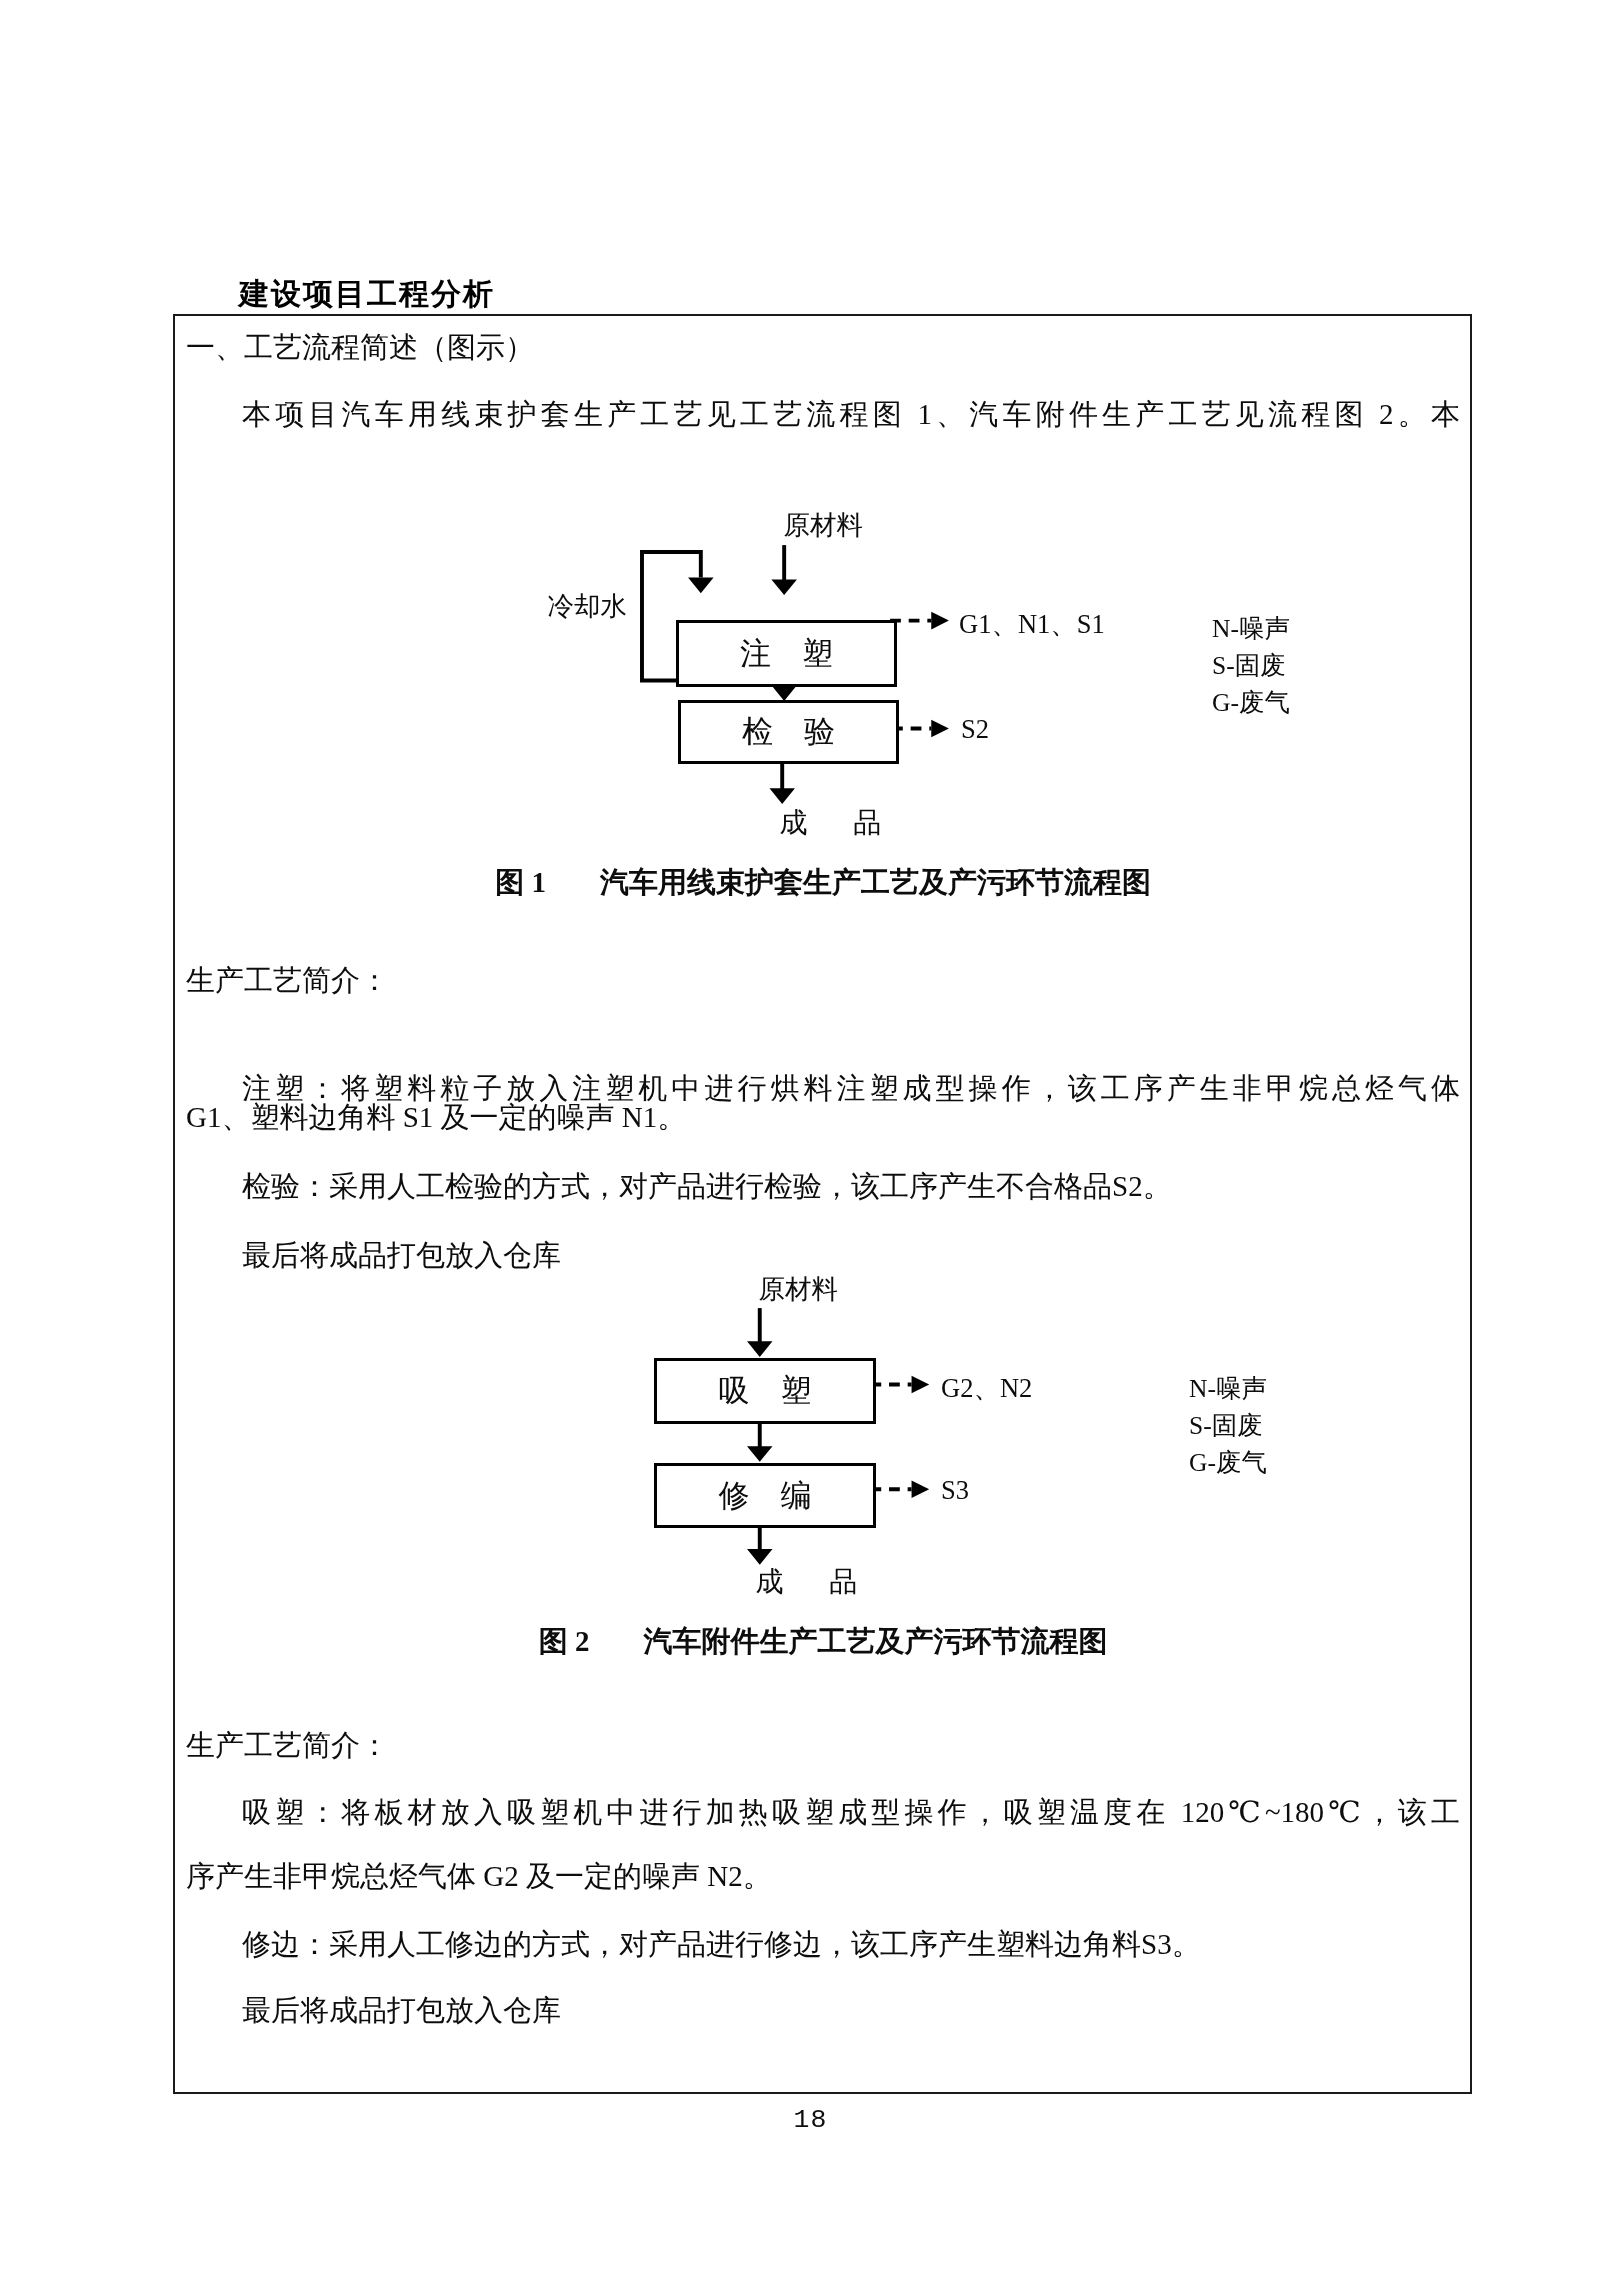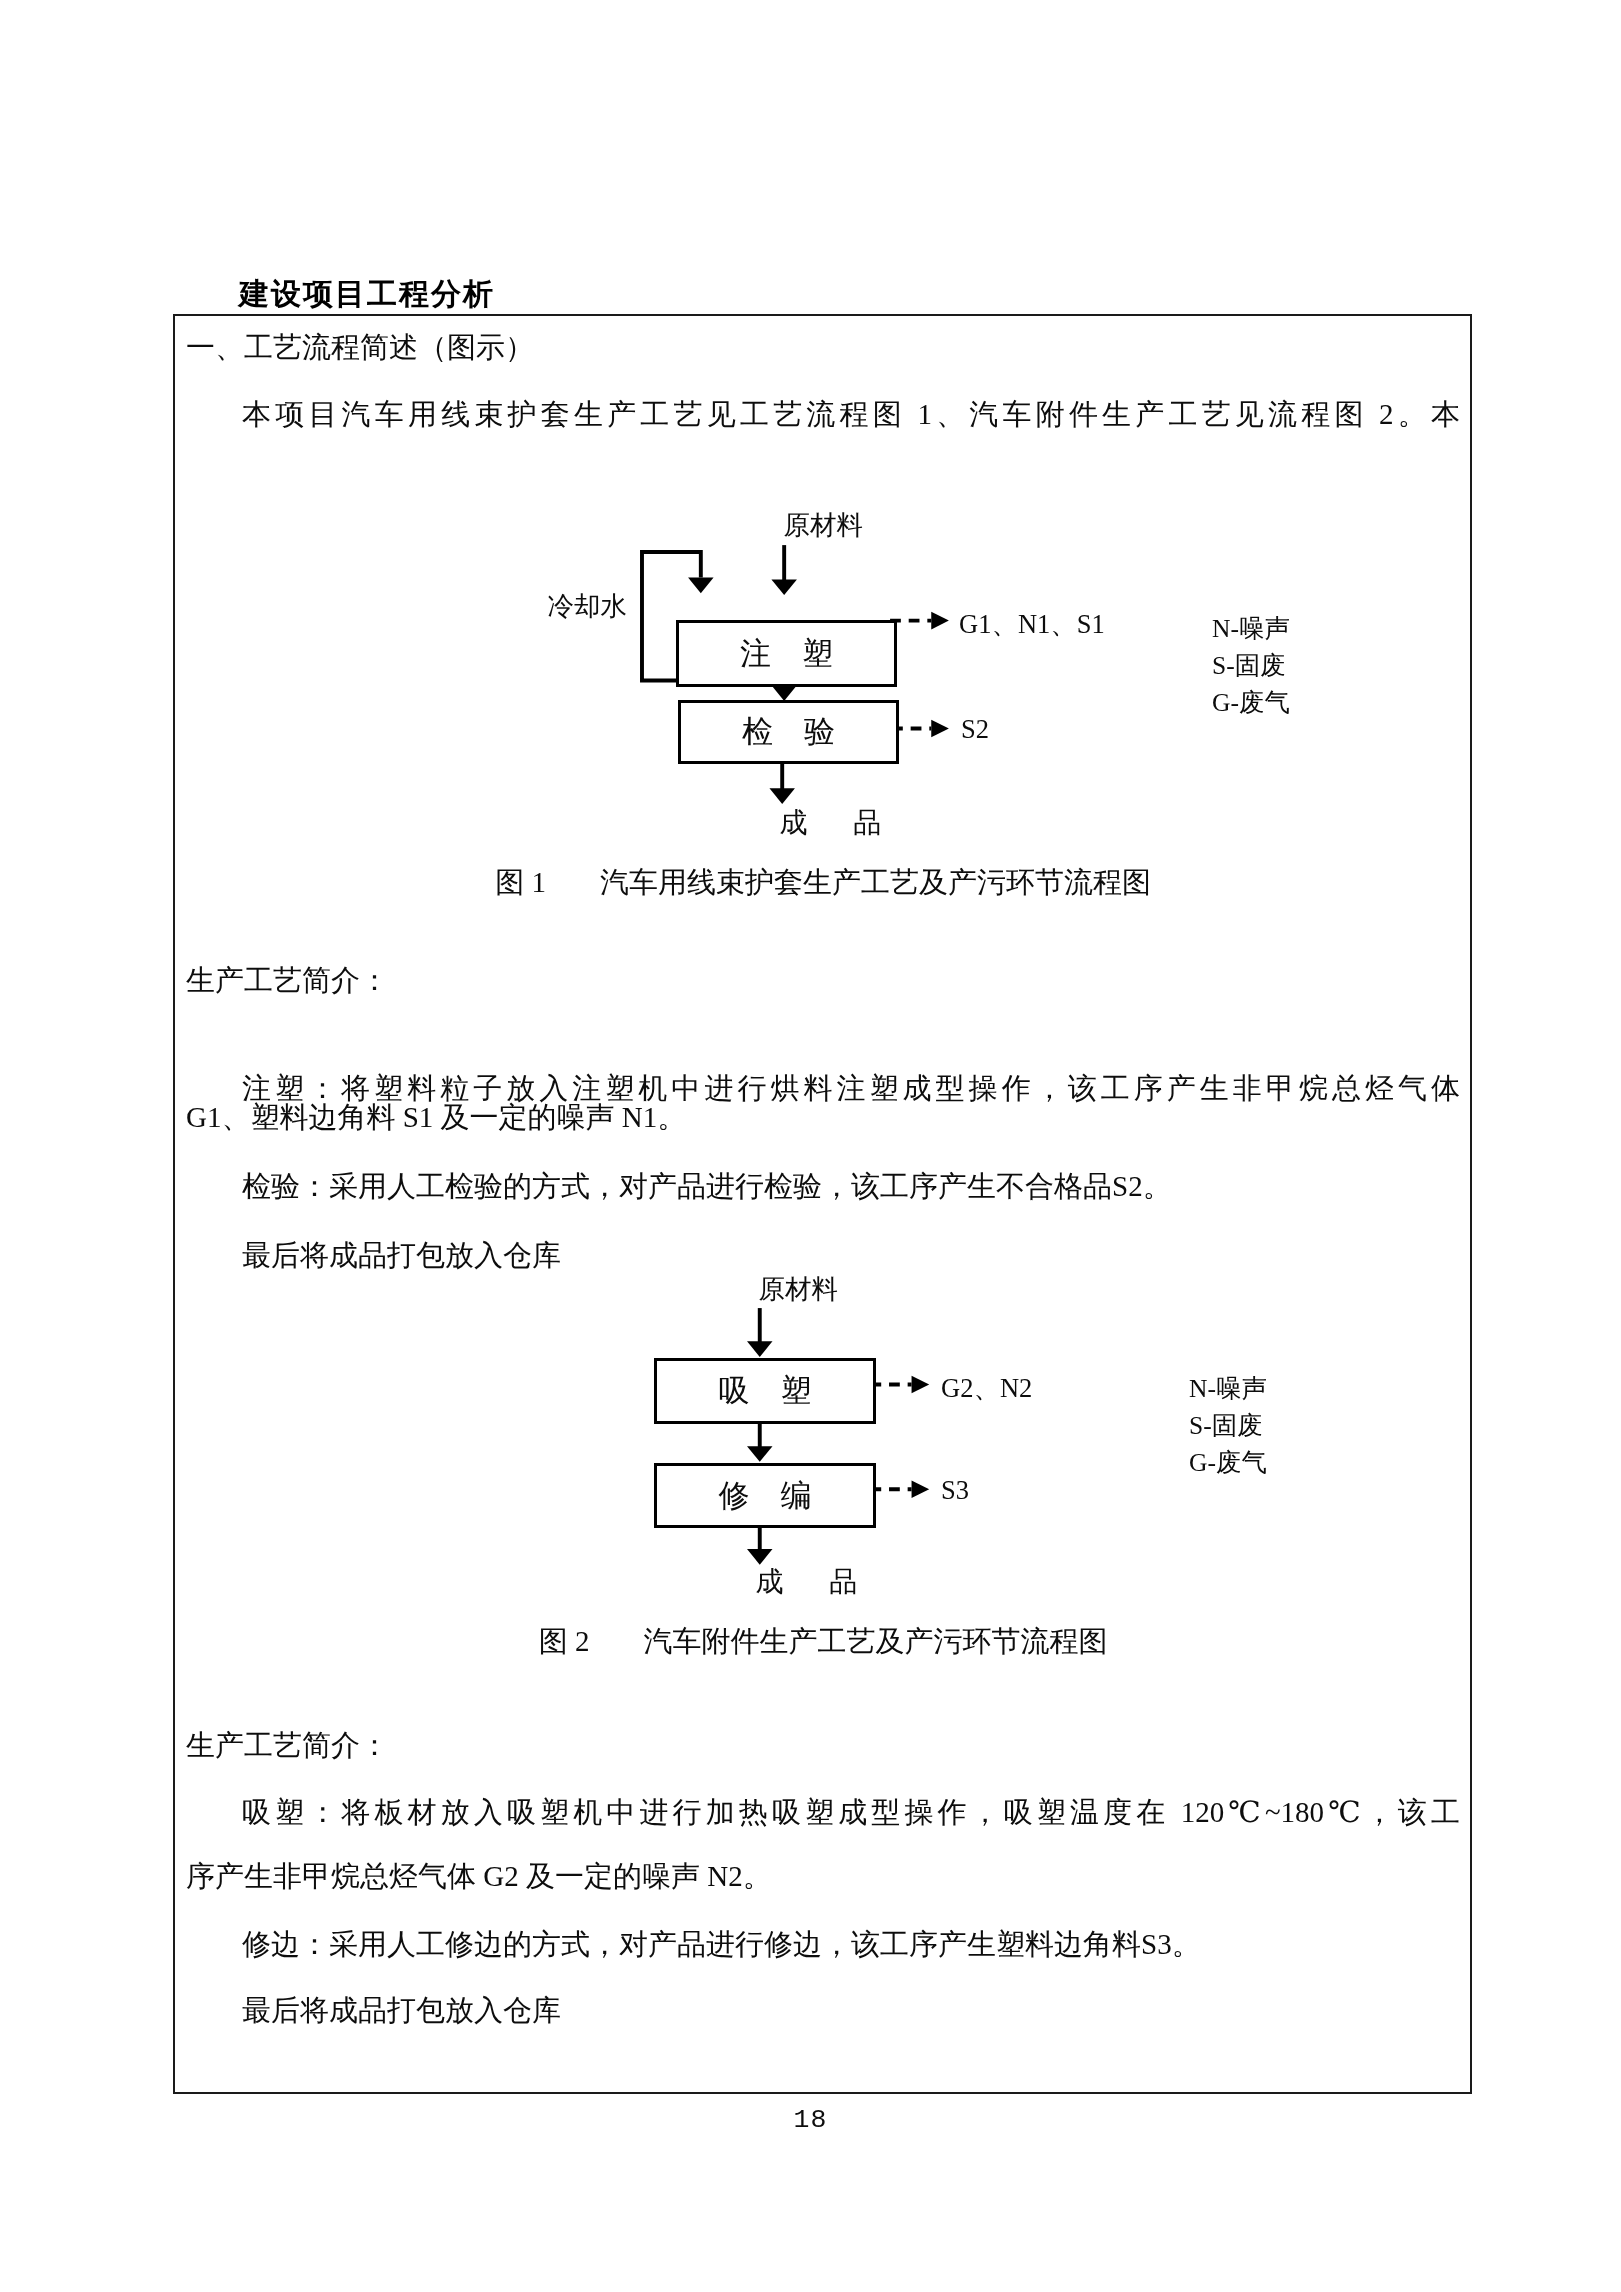--- a/index.html
+++ b/index.html
@@ -13,21 +13,21 @@
          white-space:nowrap;color:#0d0d0d;}
   .just{white-space:normal;text-align:justify;text-align-last:justify;}
   .indent{padding-left:56px;width:1218px;}
   .flowbox{position:absolute;border:3.9px solid #000;background:#fff;display:flex;
            align-items:center;justify-content:center;font-size:31px;color:#0d0d0d;}
   .flabel{position:absolute;font-size:26.5px;white-space:nowrap;color:#0d0d0d;}
   .center{text-align:right;}
   .right{text-align:right;}
   .legend{position:absolute;font-size:25.5px;line-height:37px;white-space:nowrap;color:#0d0d0d;}
   .caption{position:absolute;left:186px;width:1274px;display:flex;justify-content:center;
-           gap:54px;font-size:29px;font-weight:normal;white-space:nowrap;color:#0d0d0d;}
+           gap:54px;font-size:29px;font-weight:bold;white-space:nowrap;color:#0d0d0d;}
   .pagenum{position:absolute;left:0;top:2105px;width:1621px;text-align:center;
            font-size:26.5px;color:#0d0d0d;letter-spacing:1px;font-family:Liberation Mono, monospace;}
   svg{position:absolute;overflow:visible;}
   .fline{stroke:#000;stroke-width:4;fill:none;}
   .fdash{stroke:#000;stroke-width:4;fill:none;stroke-dasharray:11 8;}
   .fhead{fill:#000;stroke:none;}
 </style>
 </head>
 <body>
 

